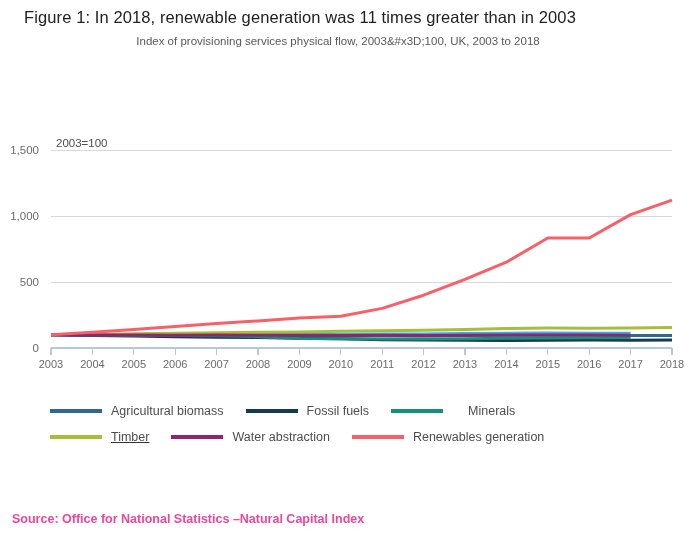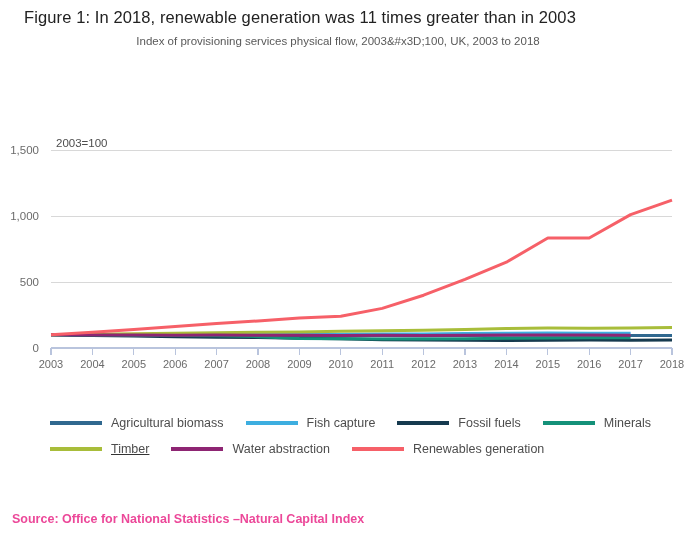--- a/index.html
+++ b/index.html
@@ -99,21 +99,21 @@
   }
   .legend {
     position: absolute;
     left: 50px;
     top: 404px;
     width: 640px;
   }
   .legend-row {
     display: flex;
     flex-direction: row;
-    align-items: flex-end;
+    align-items: flex-start;
     height: 26px;
   }
   .legend-item {
     display: flex;
     flex-direction: row;
     align-items: center;
     white-space: nowrap;
   }
   .legend-swatch {
     width: 52px;
@@ -196,28 +196,24 @@
       </svg>
   </div>
 
   <div class="legend">
     <div class="legend-row" id="legend-row-0">
         <div class="legend-item" style="margin-right: 22px;">
           <span class="legend-swatch" style="background: rgb(48, 104, 143);"></span>
           <span class="legend-label">Agricultural biomass</span>
         </div>
         <div class="legend-item" style="margin-right: 22px;">
-          <span class="legend-swatch" style="background: rgb(61, 174, 224);"></span>
-          <span class="legend-label">Fish capture</span>
-        </div>
-        <div class="legend-item" style="margin-right: 22px;">
           <span class="legend-swatch" style="background: rgb(22, 58, 79);"></span>
           <span class="legend-label">Fossil fuels</span>
         </div>
-        <div class="legend-item" style="margin-right: 22px;">
+        <div class="legend-item" style="margin-right: 22px; gap: 16px;">
           <span class="legend-swatch" style="background: rgb(20, 145, 121);"></span>
           <span class="legend-label">Minerals</span>
         </div>
       </div>
     <div class="legend-row" id="legend-row-1">
         <div class="legend-item" style="margin-right: 22px; text-decoration: underline;">
           <span class="legend-swatch" style="background: rgb(168, 189, 58);"></span>
           <span class="legend-label">Timber</span>
         </div>
         <div class="legend-item" style="margin-right: 22px;">

